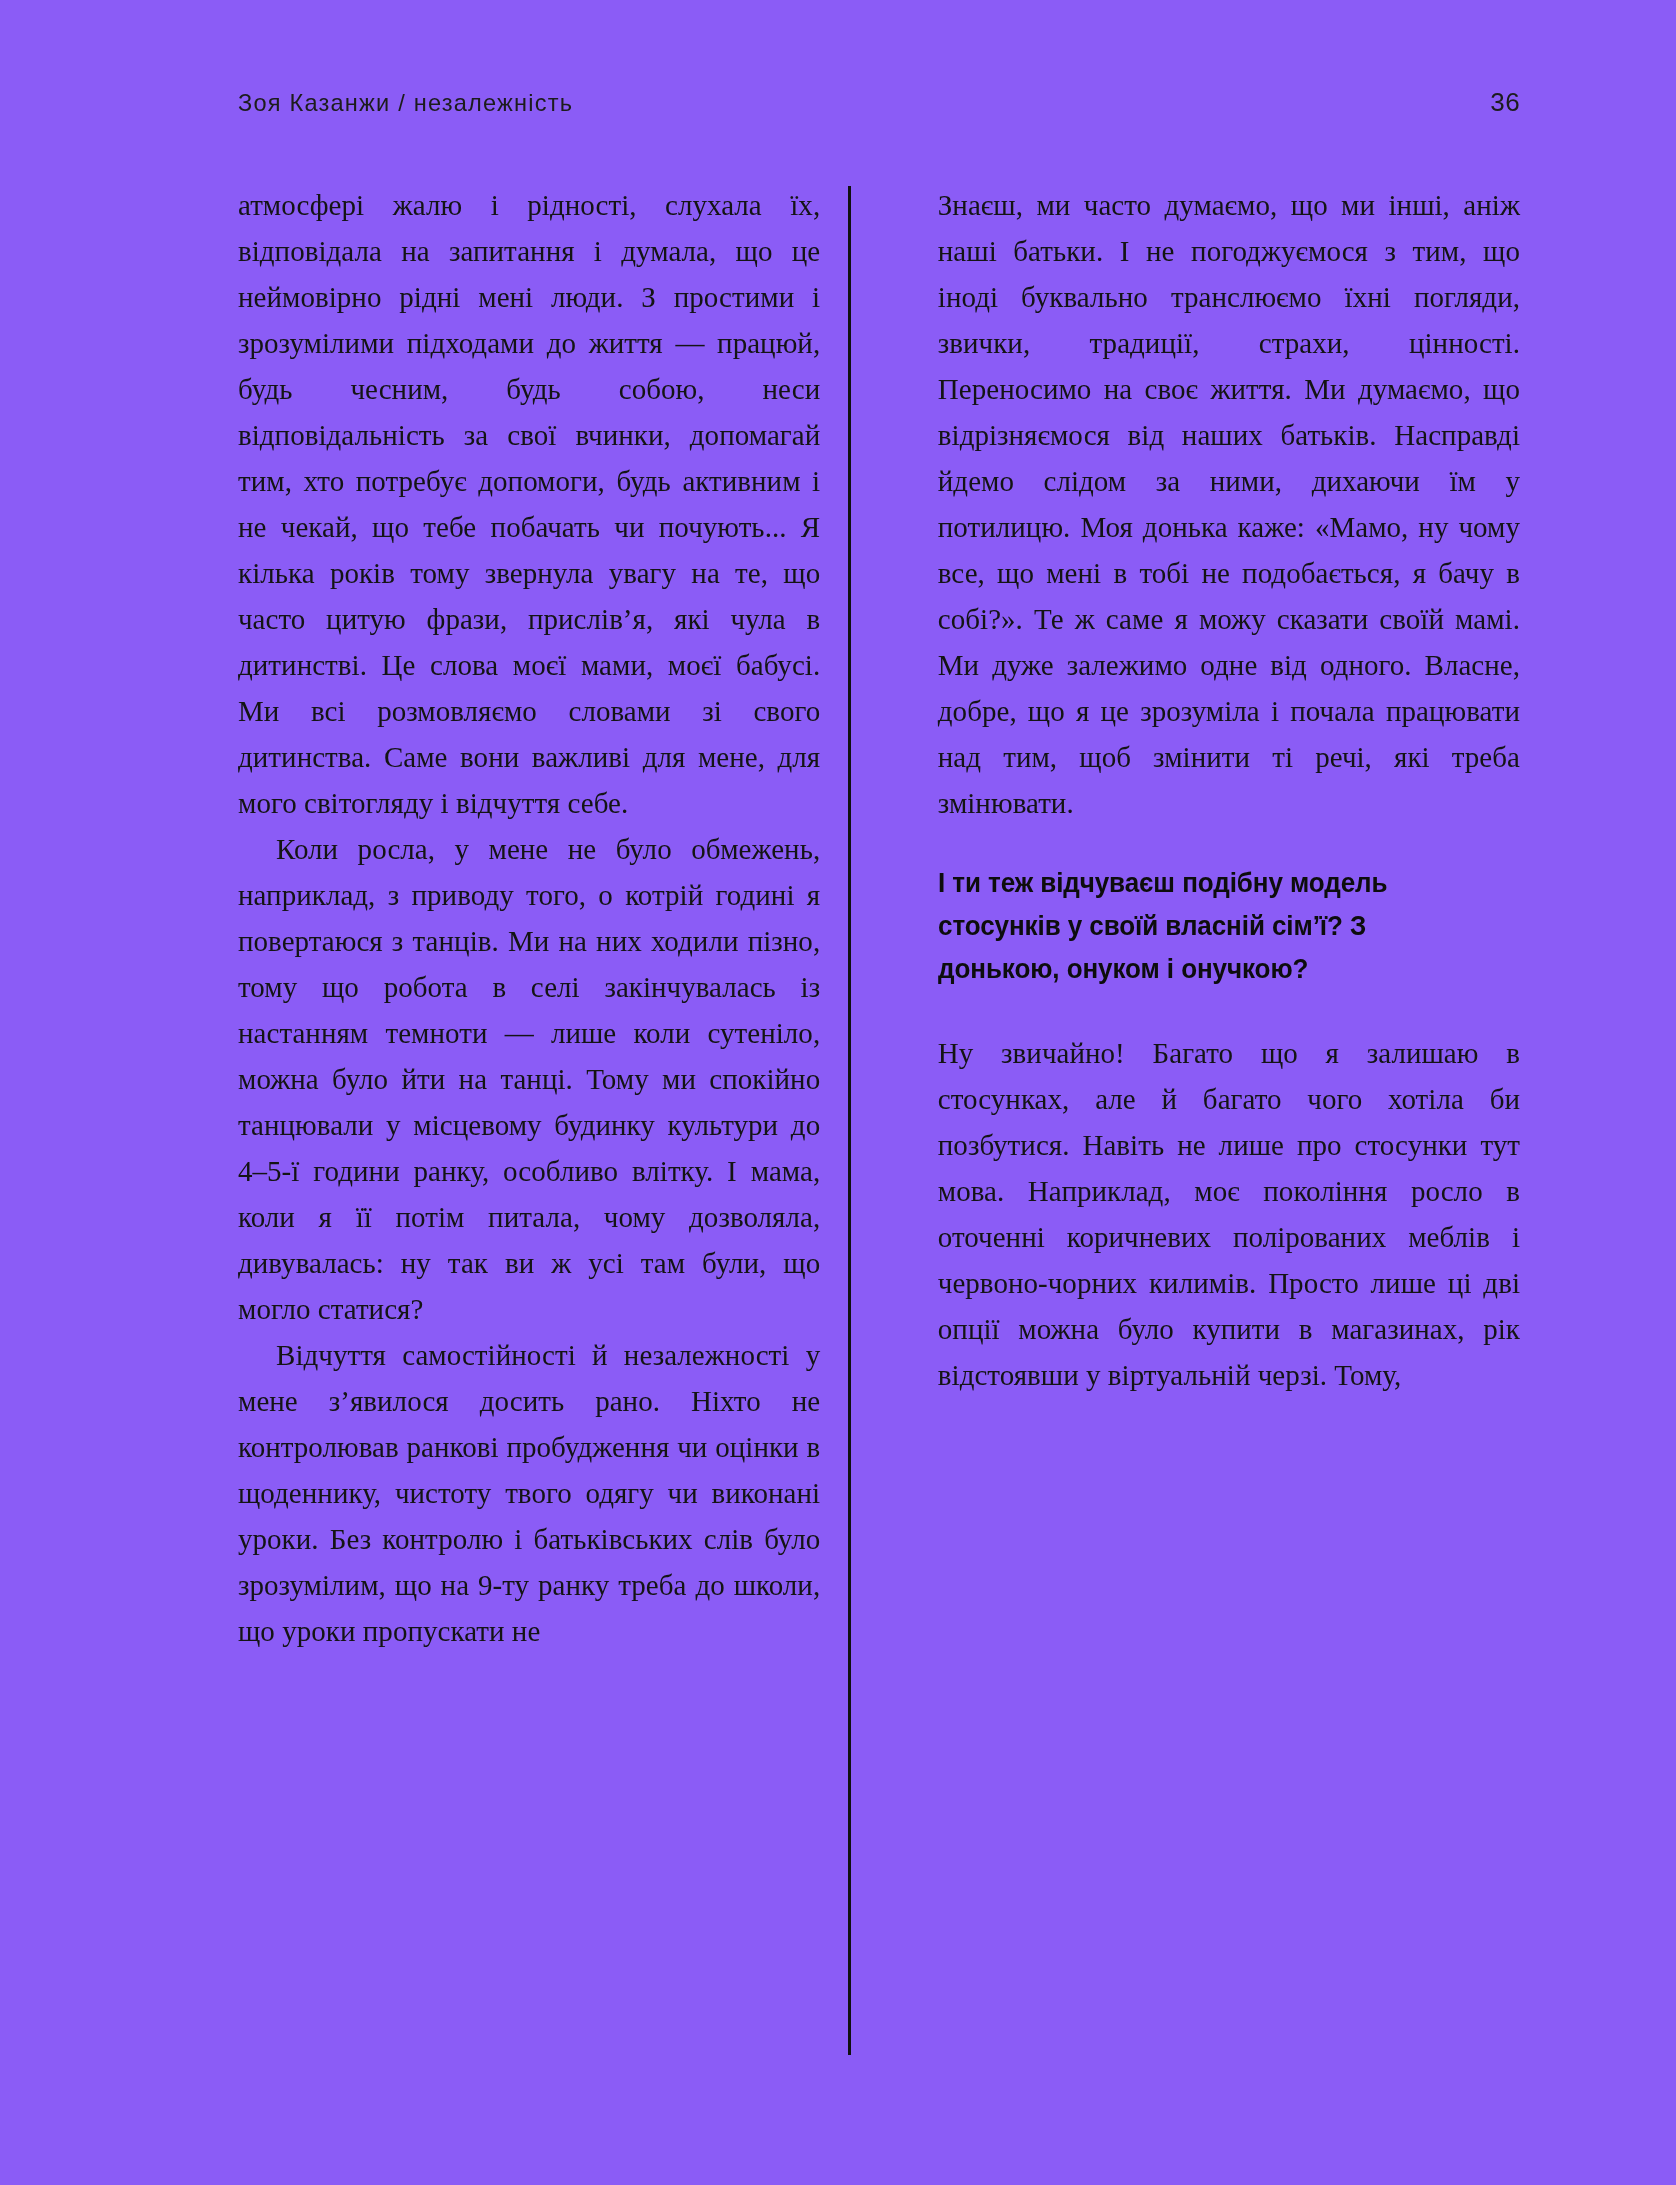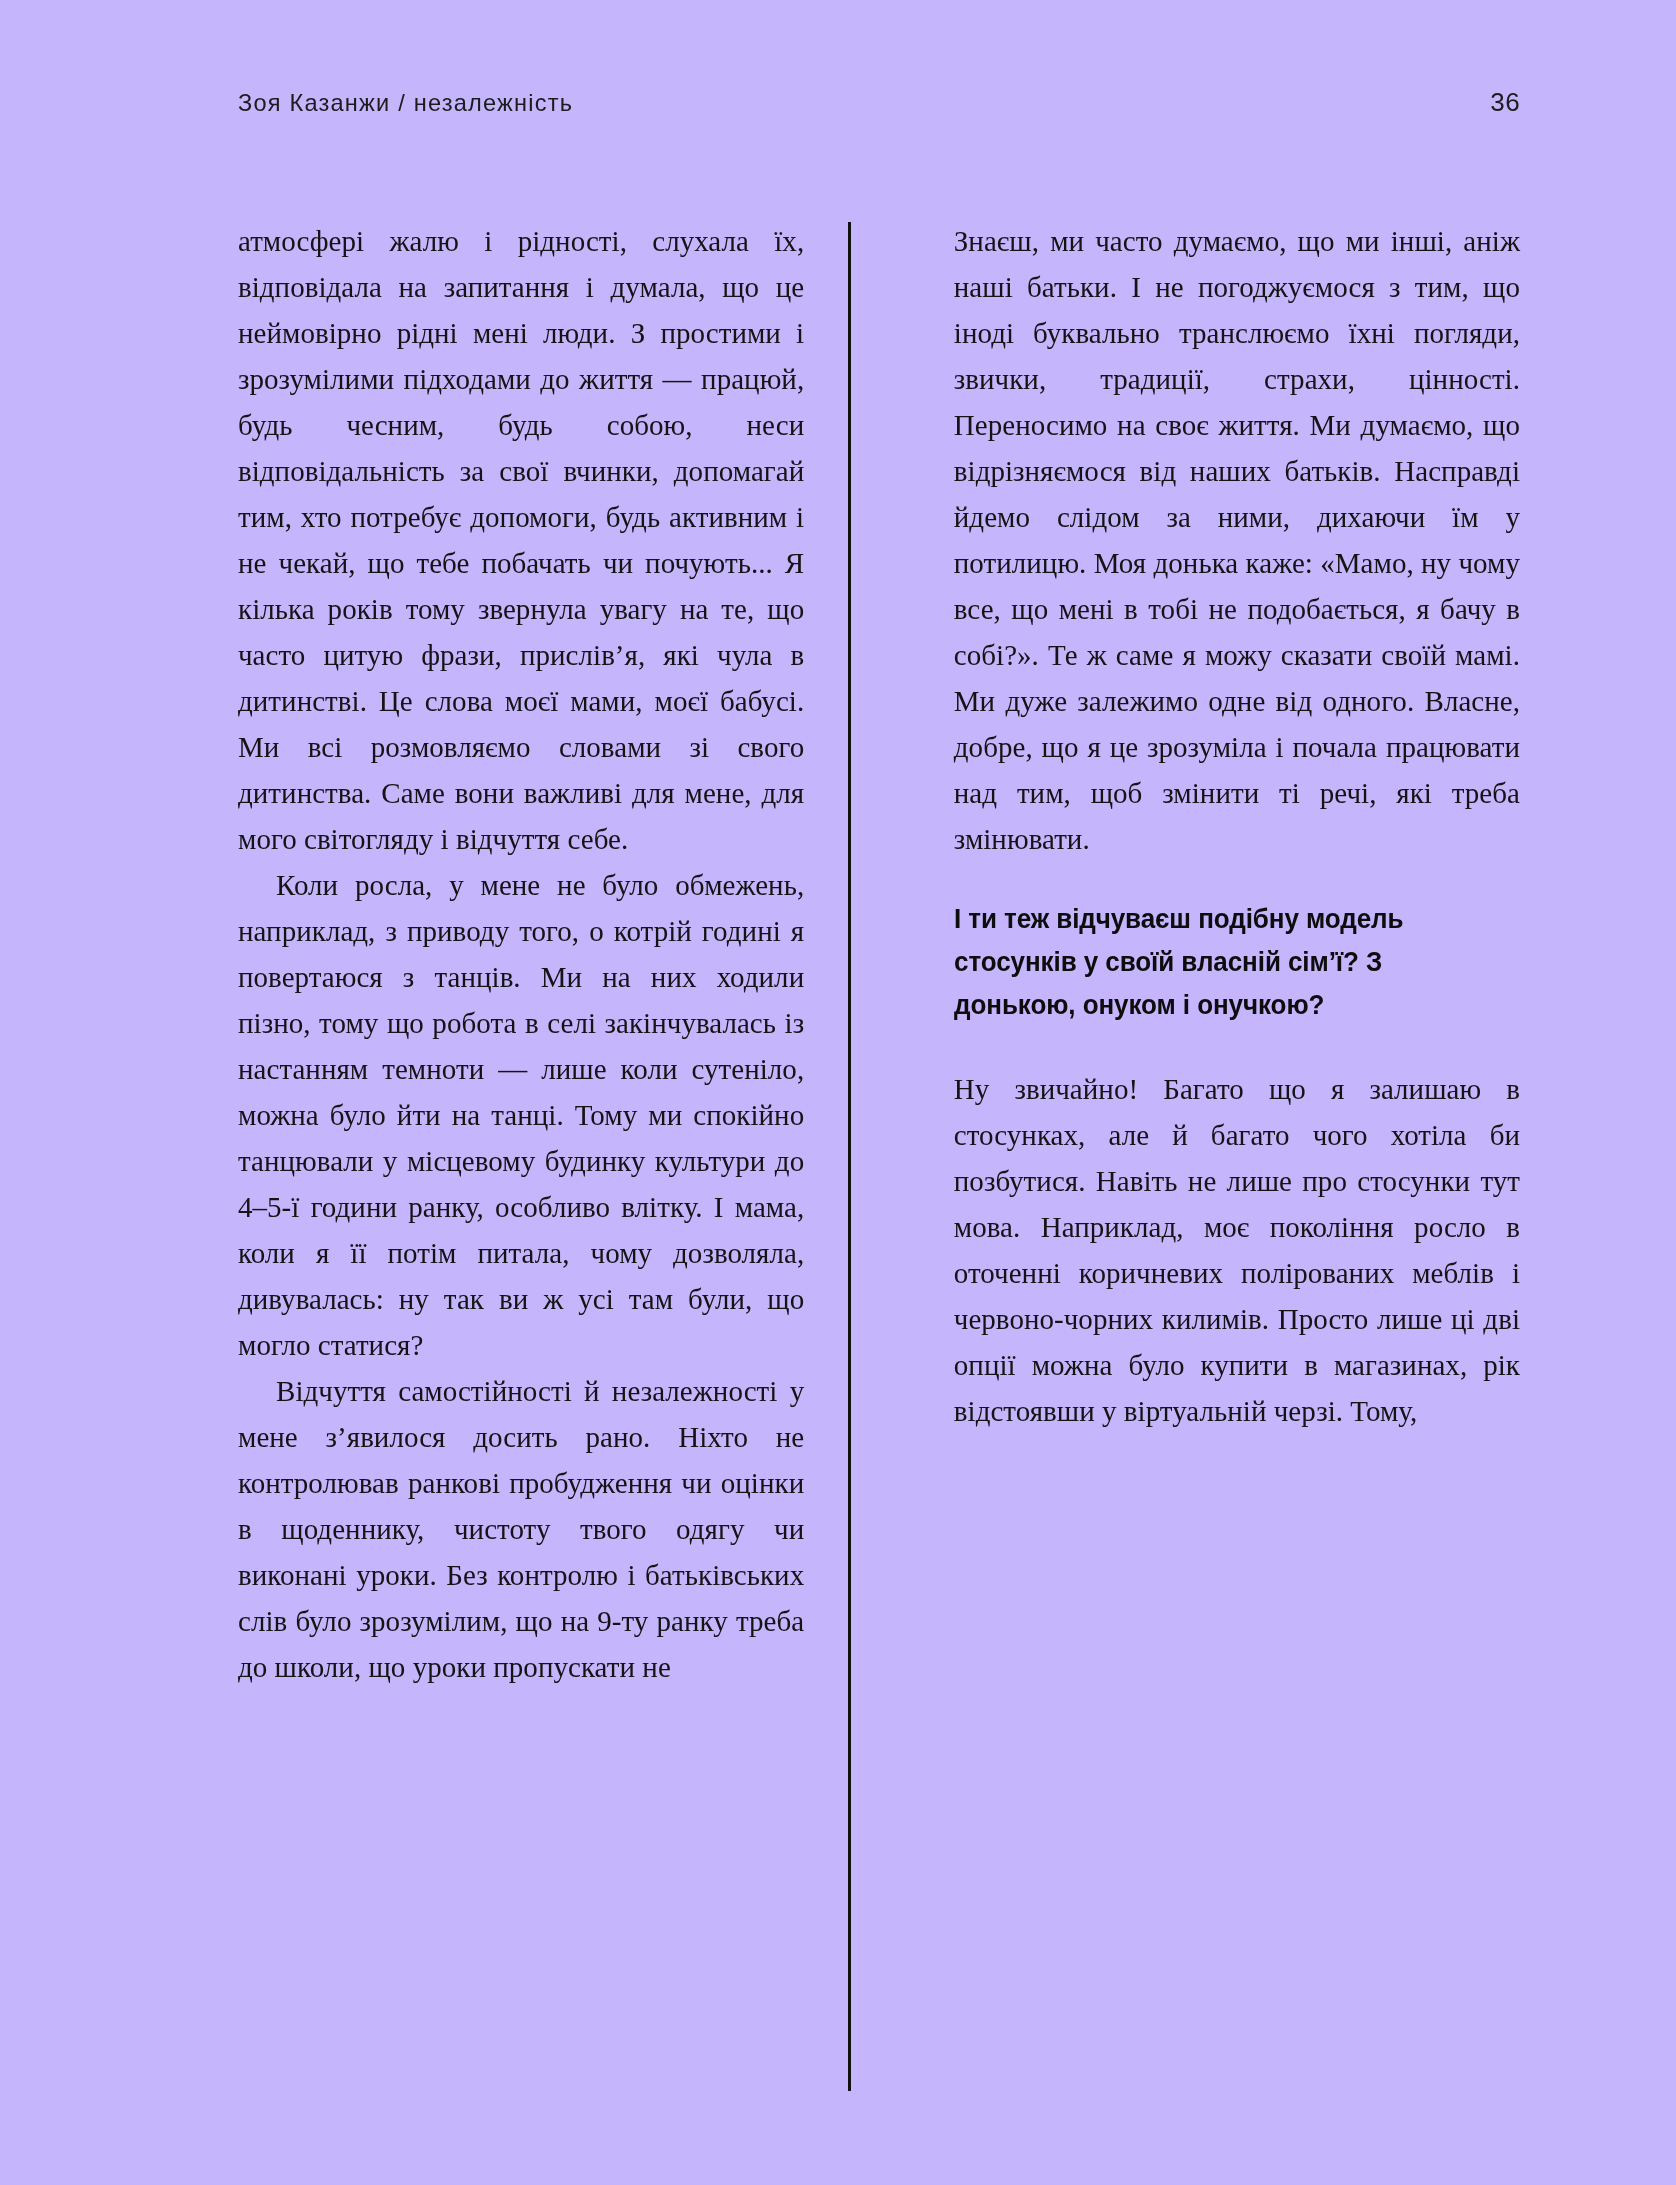--- a/index.html
+++ b/index.html
@@ -12,21 +12,21 @@
     height: 2185px;
     position: relative;
     font-family: "Liberation Serif", "DejaVu Serif", serif;
     color: #1a1a1a;
     overflow: hidden;
   }
 
   .page {
     position: absolute;
     inset: 0;
-    background: #c4b5fd;
+    background: #8b5cf6;
   }
 
   
   .running-head {
     position: absolute;
     top: 87px;
     left: 238px;
     right: 157px;
     height: 38px;
     display: flex;
@@ -49,22 +49,21 @@
   }
 
   
   .columns {
     position: absolute;
     top: 182px;
     left: 238px;
     width: 1282px;
     height: 1913px;
     display: flex;
-    gap: 16px;
-    margin-top: 36px;
+    gap: 0;
   }
   .col {
     width: 611px;
     position: relative;
   }
   .col-left { margin-right: 0; }
   .col-right { margin-left: 59px; }
 
   .rule {
     width: 2.6px;

